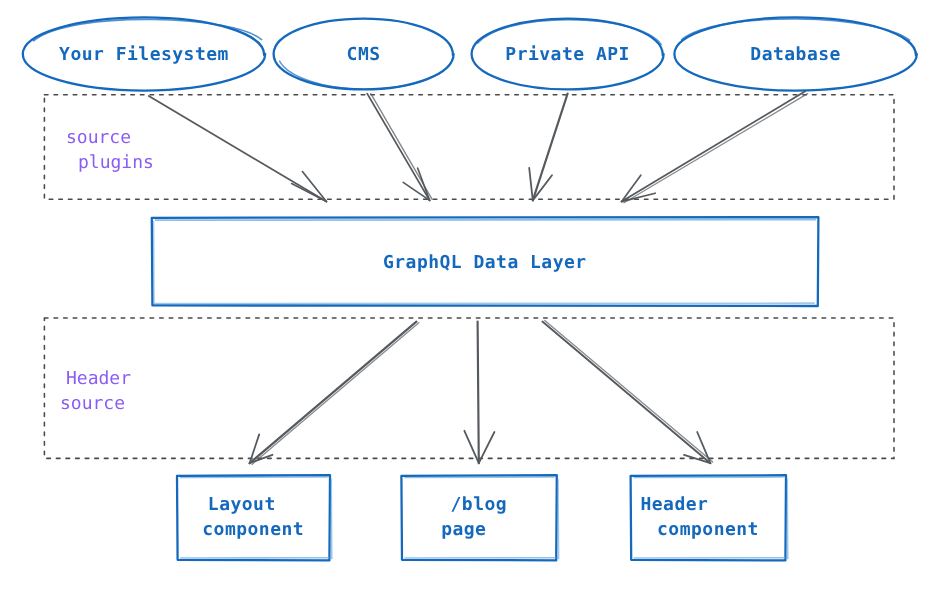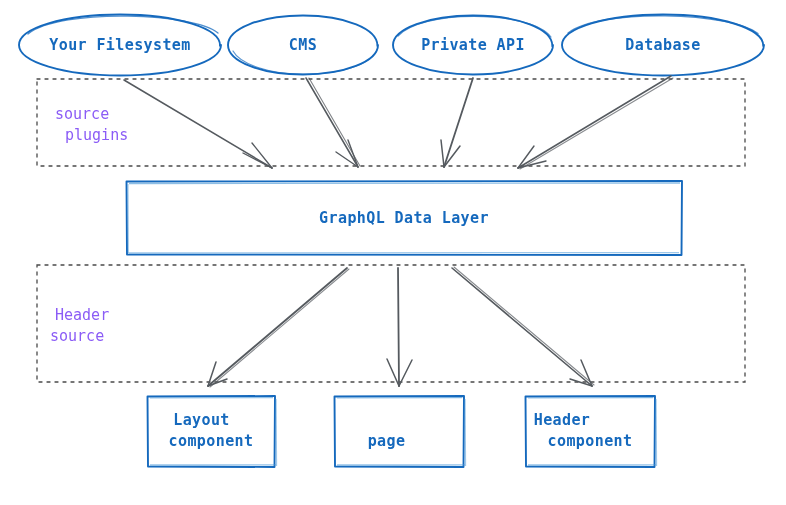--- a/index.html
+++ b/index.html
@@ -189,20 +189,21 @@
   <div class="region-label" style="left:65px; top:125px;">plugins</div>
 
   <div class="node-label" style="left:126px; top:203px; width:556px; height:30px; font-size:15px;">GraphQL Data Layer</div>
 
   <div class="region-label" style="left:55px; top:305px;">Header</div>
   <div class="region-label" style="left:50px; top:326px;">source</div>
 
   <div class="node-label" style="left:147px; top:410px; width:109px; height:20px;">Layout</div>
   <div class="node-label" style="left:147px; top:431px; width:128px; height:20px;">component</div>
 
+  <div class="node-label" style="left:334px; top:410px; width:130px; height:20px;">/blog</div>
   <div class="node-label" style="left:334px; top:431px; width:105px; height:20px;">page</div>
 
   <div class="node-label" style="left:497px; top:410px; width:130px; height:20px;">Header</div>
   <div class="node-label" style="left:525px; top:431px; width:130px; height:20px;">component</div>
 
   <div class="hit" style="left:19px; top:15px; width:202px; height:61px;"></div>
   <div class="hit" style="left:228px; top:15px; width:150px; height:60px;"></div>
   <div class="hit" style="left:393px; top:15px; width:160px; height:60px;"></div>
   <div class="hit" style="left:562px; top:15px; width:202px; height:61px;"></div>
   <div class="hit" style="left:126px; top:181px; width:556px; height:74px;"></div>

